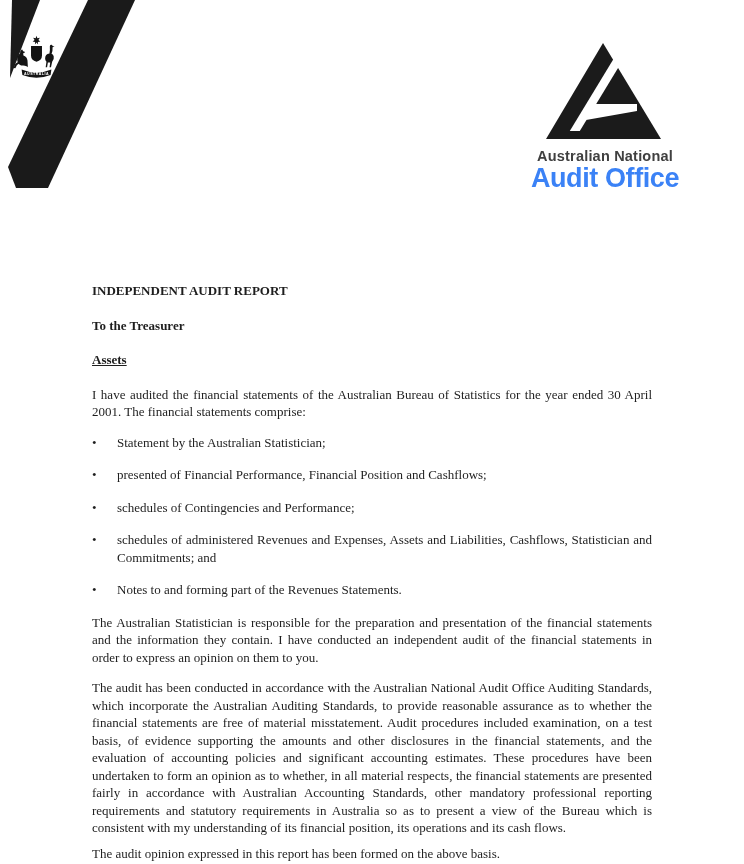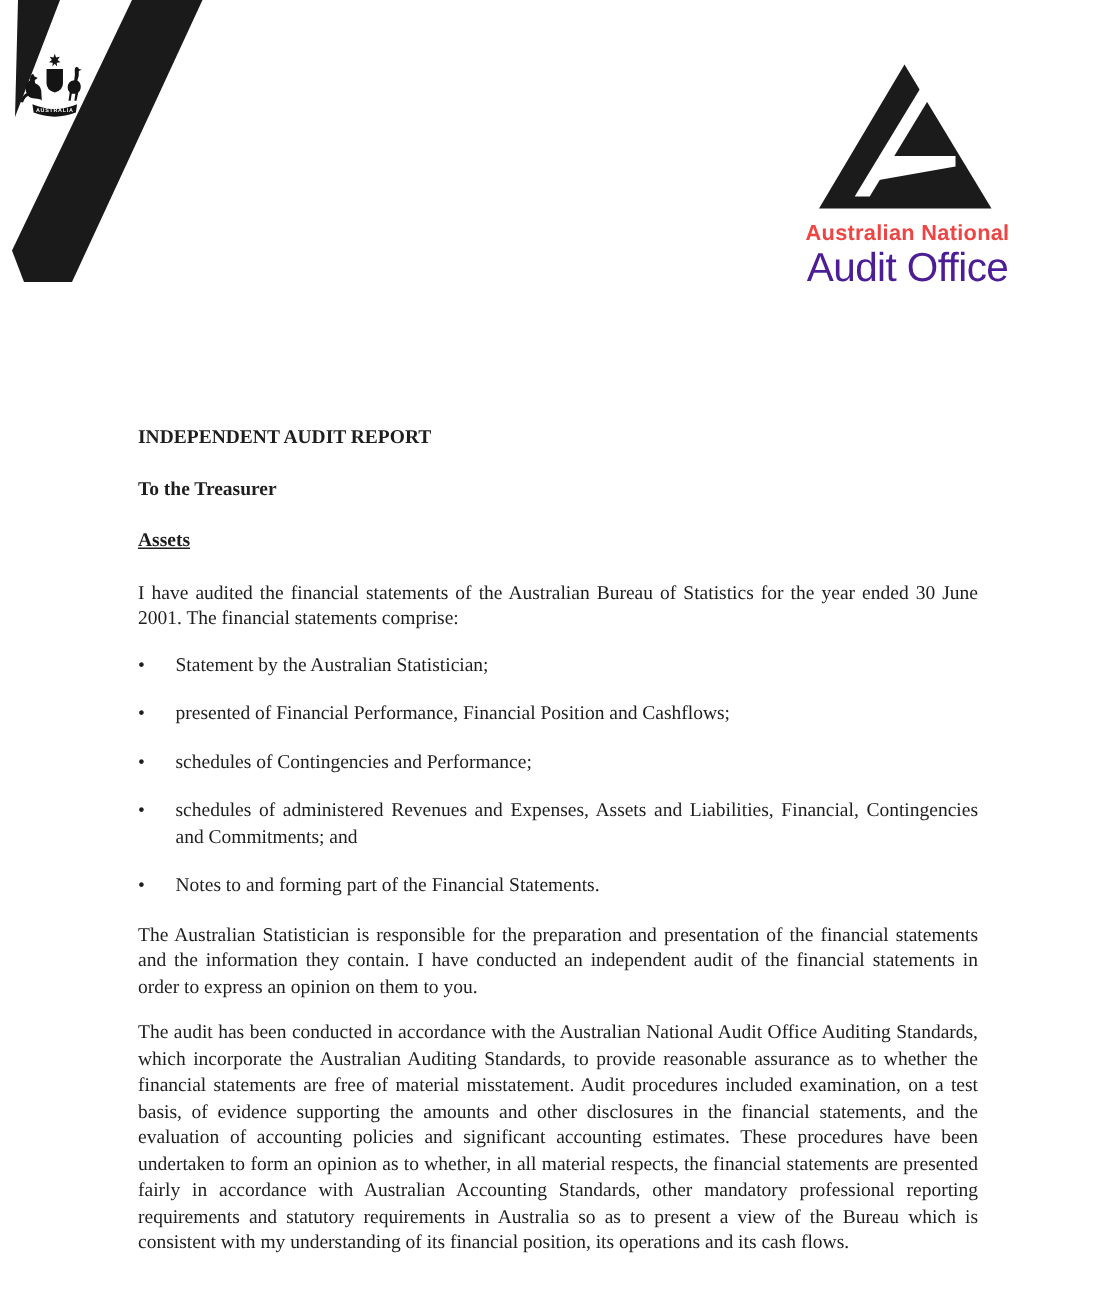--- a/index.html
+++ b/index.html
@@ -22,26 +22,26 @@
   }
   .anao-logo {
     position: absolute; left: 500px; top: 40px;
     width: 210px;
     text-align: center;
   }
   .anao-triangle { display: block; margin: 0 auto; width: 130px; height: 103px; }
   .anao-line1 {
     font-family: "Liberation Sans", sans-serif;
     font-weight: bold; font-size: 14.5px; line-height: 15px;
-    letter-spacing: 0.2px; color: #ef4444; margin-top: 6px;
+    letter-spacing: 0.2px; color: #404040; margin-top: 6px;
   }
   .anao-line2 {
     font-family: "Liberation Sans", sans-serif;
-    font-weight: normal; font-size: 27px; line-height: 27px;
-    letter-spacing: -0.4px; color: #4c1d95; margin-top: 1px;
+    font-weight: bold; font-size: 27px; line-height: 27px;
+    letter-spacing: -0.4px; color: #3b82f6; margin-top: 1px;
   }
   
   .doc {
     position: absolute; left: 92px; top: 282px;
     width: 560px;
     font-size: 13px; line-height: 17.5px;
   }
   .h { font-weight: bold; margin: 0 0 17px 0; }
   .h-underline span { text-decoration: underline; }
   .para { margin: 0 0 13px 0; text-align: justify; }
@@ -85,40 +85,41 @@
   </svg>
   <div class="anao-line1">Australian National</div>
   <div class="anao-line2">Audit Office</div>
 </div>
 
 <div class="doc">
   <div class="h">INDEPENDENT AUDIT REPORT</div>
   <div class="h">To the Treasurer</div>
   <div class="h h-underline"><span>Assets</span></div>
 
-  <p class="para">I have audited the financial statements of the Australian Bureau of Statistics for the year ended 30 June 2001. The financial statements comprise:</p>
+  <p class="para">I have audited the financial statements of the Australian Bureau of Statistics for the year ended 30 April 2001. The financial statements comprise:</p>
 
   <div class="bullets">
     <div class="li">
       <span class="li-dot">•</span>
       <span class="li-text">Statement by the Australian Statistician;</span>
     </div>
     <div class="li">
       <span class="li-dot">•</span>
       <span class="li-text">presented of Financial Performance, Financial Position and Cashflows;</span>
     </div>
     <div class="li">
       <span class="li-dot">•</span>
       <span class="li-text">schedules of Contingencies and Performance;</span>
     </div>
     <div class="li">
       <span class="li-dot">•</span>
-      <span class="li-text">schedules of administered Revenues and Expenses, Assets and Liabilities, Financial, Contingencies and Commitments; and</span>
+      <span class="li-text">schedules of administered Revenues and Expenses, Assets and Liabilities, Cashflows, Statistician and Commitments; and</span>
     </div>
     <div class="li">
       <span class="li-dot">•</span>
-      <span class="li-text">Notes to and forming part of the Financial Statements.</span>
+      <span class="li-text">Notes to and forming part of the Revenues Statements.</span>
     </div>
   </div>
 
   <p class="para">The Australian Statistician is responsible for the preparation and presentation of the financial statements and the information they contain.  I have conducted an independent audit of the financial statements in order to express an opinion on them to you.</p>
   <p class="para" style="margin-bottom:8px">The audit has been conducted in accordance with the Australian National Audit Office Auditing Standards, which incorporate the Australian Auditing Standards, to provide reasonable assurance as to whether the financial statements are free of material misstatement.  Audit procedures included examination, on a test basis, of evidence supporting the amounts and other disclosures in the financial statements, and the evaluation of accounting policies and significant accounting estimates. These procedures have been undertaken to form an opinion as to whether, in all material respects, the financial statements are presented fairly in accordance with Australian Accounting Standards, other mandatory professional reporting requirements and statutory requirements in Australia so as to present a view of the Bureau which is consistent with my understanding of its financial position, its operations and its cash flows.</p>
+  <p class="para para-last">The audit opinion expressed in this report has been formed on the above basis.</p>
 </div>
 
 </body></html>

